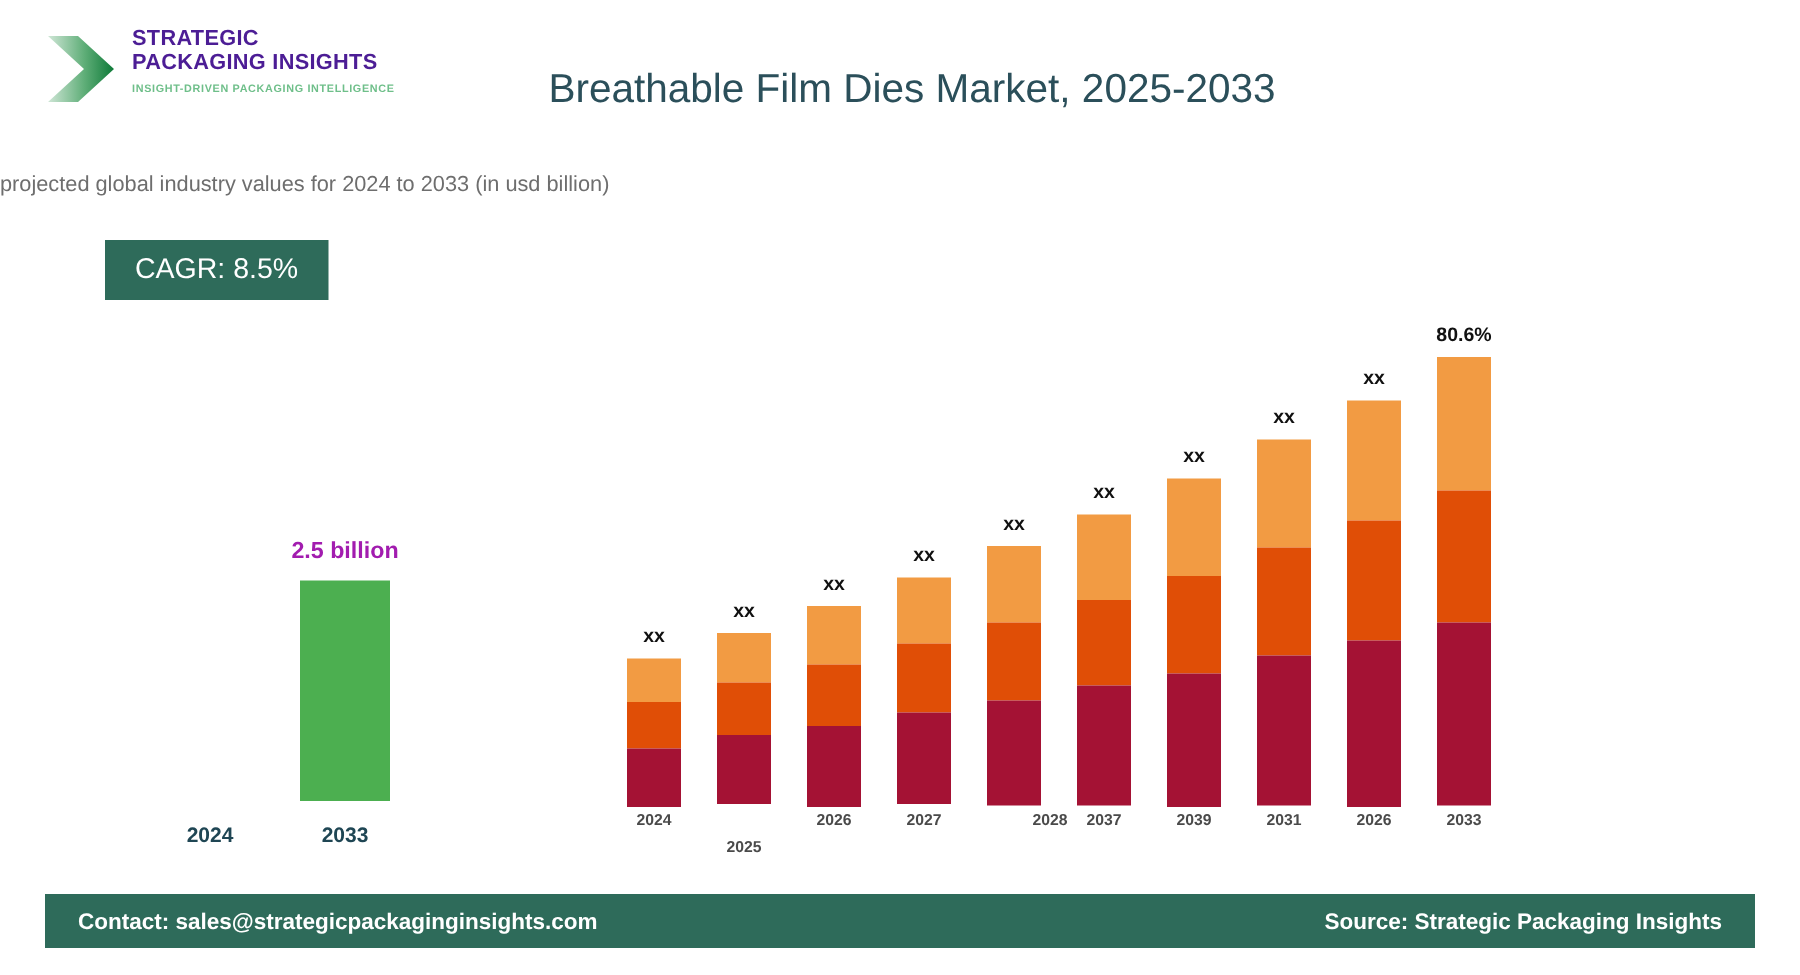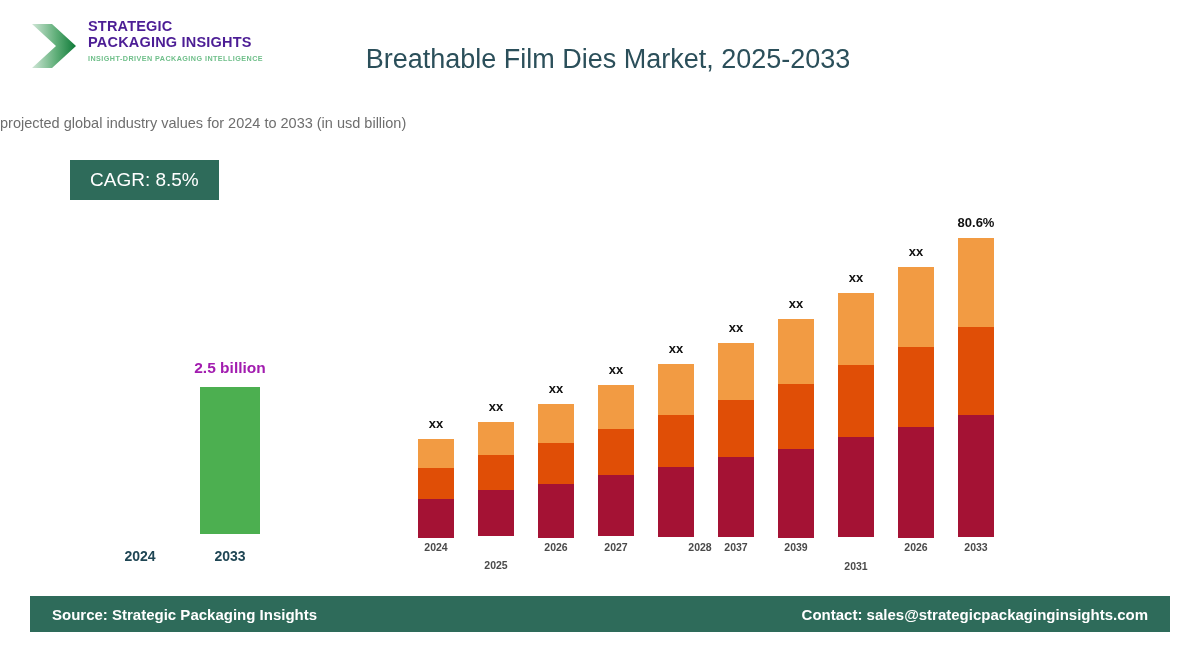--- a/index.html
+++ b/index.html
@@ -164,35 +164,35 @@
         <div class="seg" style="height: 89px; background: rgb(164, 18, 52);"></div>
       </div>
       <div class="stack-label" style="left: 751px; top: 296px;">xx</div>
       <div class="stack-year" style="left: 751px; top: 541px;">2039</div>
       <div class="stack-col" style="left: 838px; top: 293px; height: 244px;">
         <div class="seg" style="height: 72px; background: rgb(242, 155, 67);"></div>
         <div class="seg" style="height: 72px; background: rgb(224, 78, 6);"></div>
         <div class="seg" style="height: 100px; background: rgb(164, 18, 52);"></div>
       </div>
       <div class="stack-label" style="left: 811px; top: 270px;">xx</div>
-      <div class="stack-year" style="left: 811px; top: 560px;">2031</div>
+      <div class="stack-year" style="left: 811px; top: 541px;">2031</div>
       <div class="stack-col" style="left: 898px; top: 267px; height: 270px;">
         <div class="seg" style="height: 80px; background: rgb(242, 155, 67);"></div>
         <div class="seg" style="height: 80px; background: rgb(224, 78, 6);"></div>
         <div class="seg" style="height: 111px; background: rgb(164, 18, 52);"></div>
       </div>
       <div class="stack-label" style="left: 871px; top: 244px;">xx</div>
       <div class="stack-year" style="left: 871px; top: 541px;">2026</div>
       <div class="stack-col" style="left: 958px; top: 238px; height: 299px;">
         <div class="seg" style="height: 89px; background: rgb(242, 155, 67);"></div>
         <div class="seg" style="height: 88px; background: rgb(224, 78, 6);"></div>
         <div class="seg" style="height: 122px; background: rgb(164, 18, 52);"></div>
       </div>
       <div class="stack-label" style="left: 931px; top: 215px;">80.6%</div>
       <div class="stack-year" style="left: 931px; top: 541px;">2033</div>
     </div>
 
   <div id="footer">
+    <span>Contact: sales@strategicpackaginginsights.com</span>
     <span>Source: Strategic Packaging Insights</span>
-    <span>Contact: sales@strategicpackaginginsights.com</span>
   </div>
 
 </div>
 
 </body></html>

